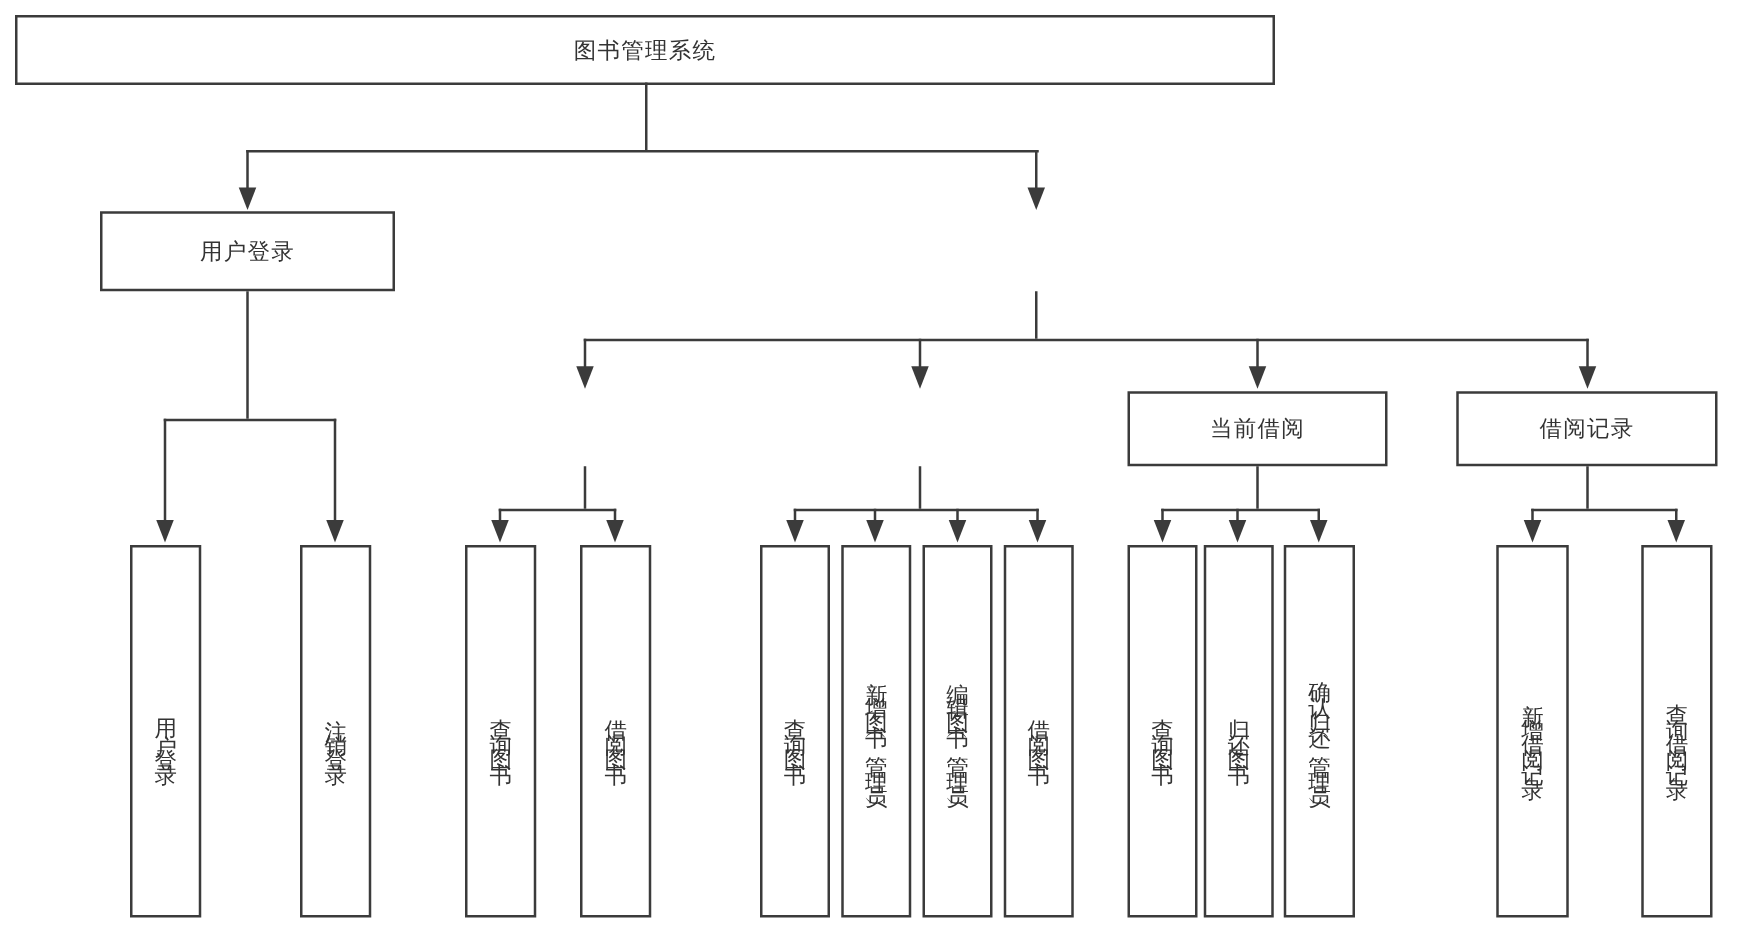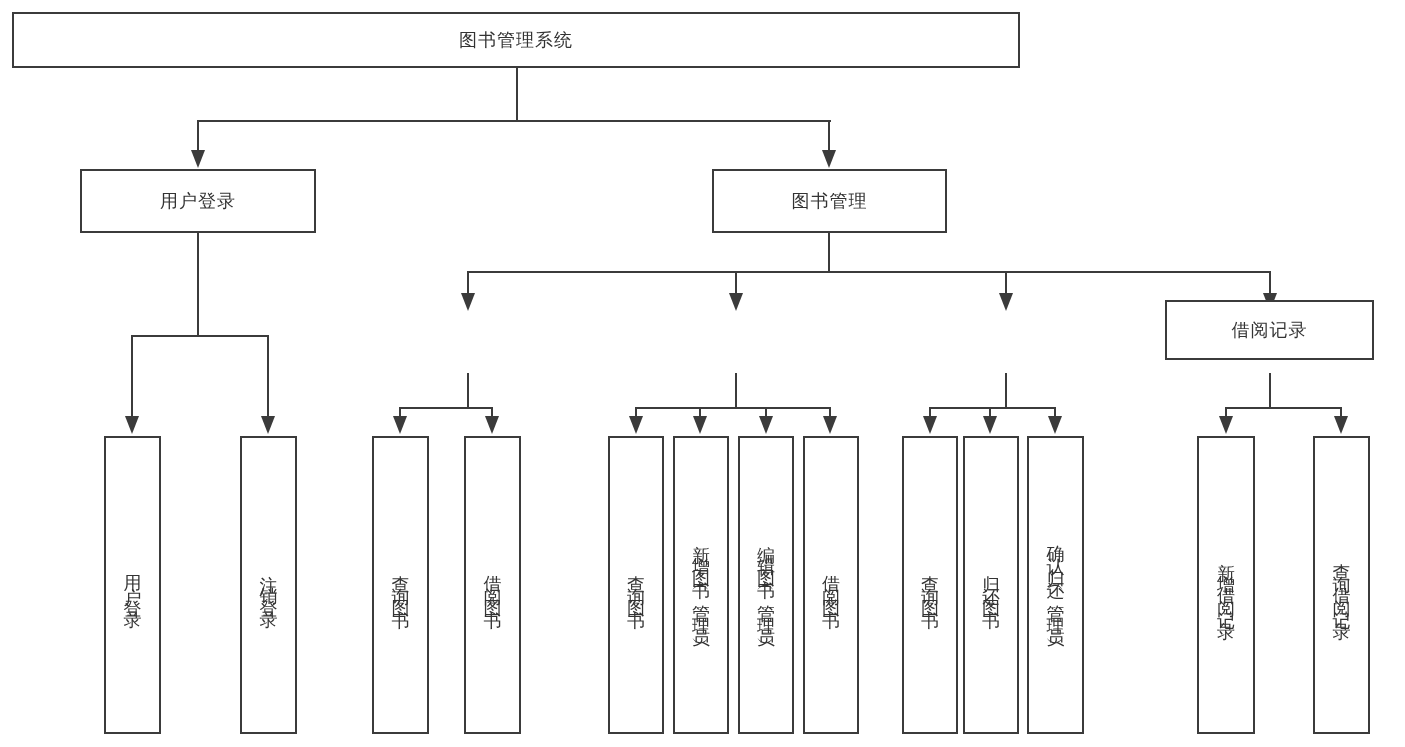--- a/index.html
+++ b/index.html
@@ -63,43 +63,43 @@
   <div class="vline" style="left:516px; top:66px; height:54px;"></div>
   <div class="hline" style="left:197px; top:120px; width:634px;"></div>
   <div class="vline" style="left:197px; top:120px; height:32px;"></div>
   <div class="arrow" style="left:191px; top:150px;"></div>
   <div class="vline" style="left:828px; top:120px; height:32px;"></div>
   <div class="arrow" style="left:822px; top:150px;"></div>
 
   <div class="box" style="left:80px; top:169px; width:236px; height:64px;">
     <span>用户登录</span>
   </div>
-  <div class="box" style="left:712px; top:169px; width:235px; height:64px;">
-    <span>图书管理</span>
-  </div>
 
   <div class="vline" style="left:197px; top:233px; height:102px;"></div>
   <div class="hline" style="left:131px; top:335px; width:138px;"></div>
   <div class="vline" style="left:131px; top:335px; height:85px;"></div>
   <div class="arrow" style="left:125px; top:416px;"></div>
   <div class="vline" style="left:267px; top:335px; height:85px;"></div>
   <div class="arrow" style="left:261px; top:416px;"></div>
 
   <div class="vline" style="left:828px; top:233px; height:38px;"></div>
   <div class="hline" style="left:467px; top:271px; width:804px;"></div>
   <div class="vline" style="left:467px; top:271px; height:26px;"></div>
   <div class="arrow" style="left:461px; top:293px;"></div>
   <div class="vline" style="left:735px; top:271px; height:26px;"></div>
   <div class="arrow" style="left:729px; top:293px;"></div>
   <div class="vline" style="left:1005px; top:271px; height:26px;"></div>
   <div class="arrow" style="left:999px; top:293px;"></div>
   <div class="vline" style="left:1269px; top:271px; height:26px;"></div>
   <div class="arrow" style="left:1263px; top:293px;"></div>
 
-  <div class="box" style="left:1165px; top:300px; width:209px; height:60px;">
+  <div class="box" style="left:902px; top:313px; width:208px; height:60px;">
+    <span>当前借阅</span>
+  </div>
+  <div class="box" style="left:1165px; top:313px; width:209px; height:60px;">
     <span>借阅记录</span>
   </div>
 
   <div class="vline" style="left:467px; top:373px; height:34px;"></div>
   <div class="hline" style="left:399px; top:407px; width:94px;"></div>
   <div class="vline" style="left:399px; top:407px; height:12px;"></div>
   <div class="arrow" style="left:393px; top:416px;"></div>
   <div class="vline" style="left:491px; top:407px; height:12px;"></div>
   <div class="arrow" style="left:485px; top:416px;"></div>
 

